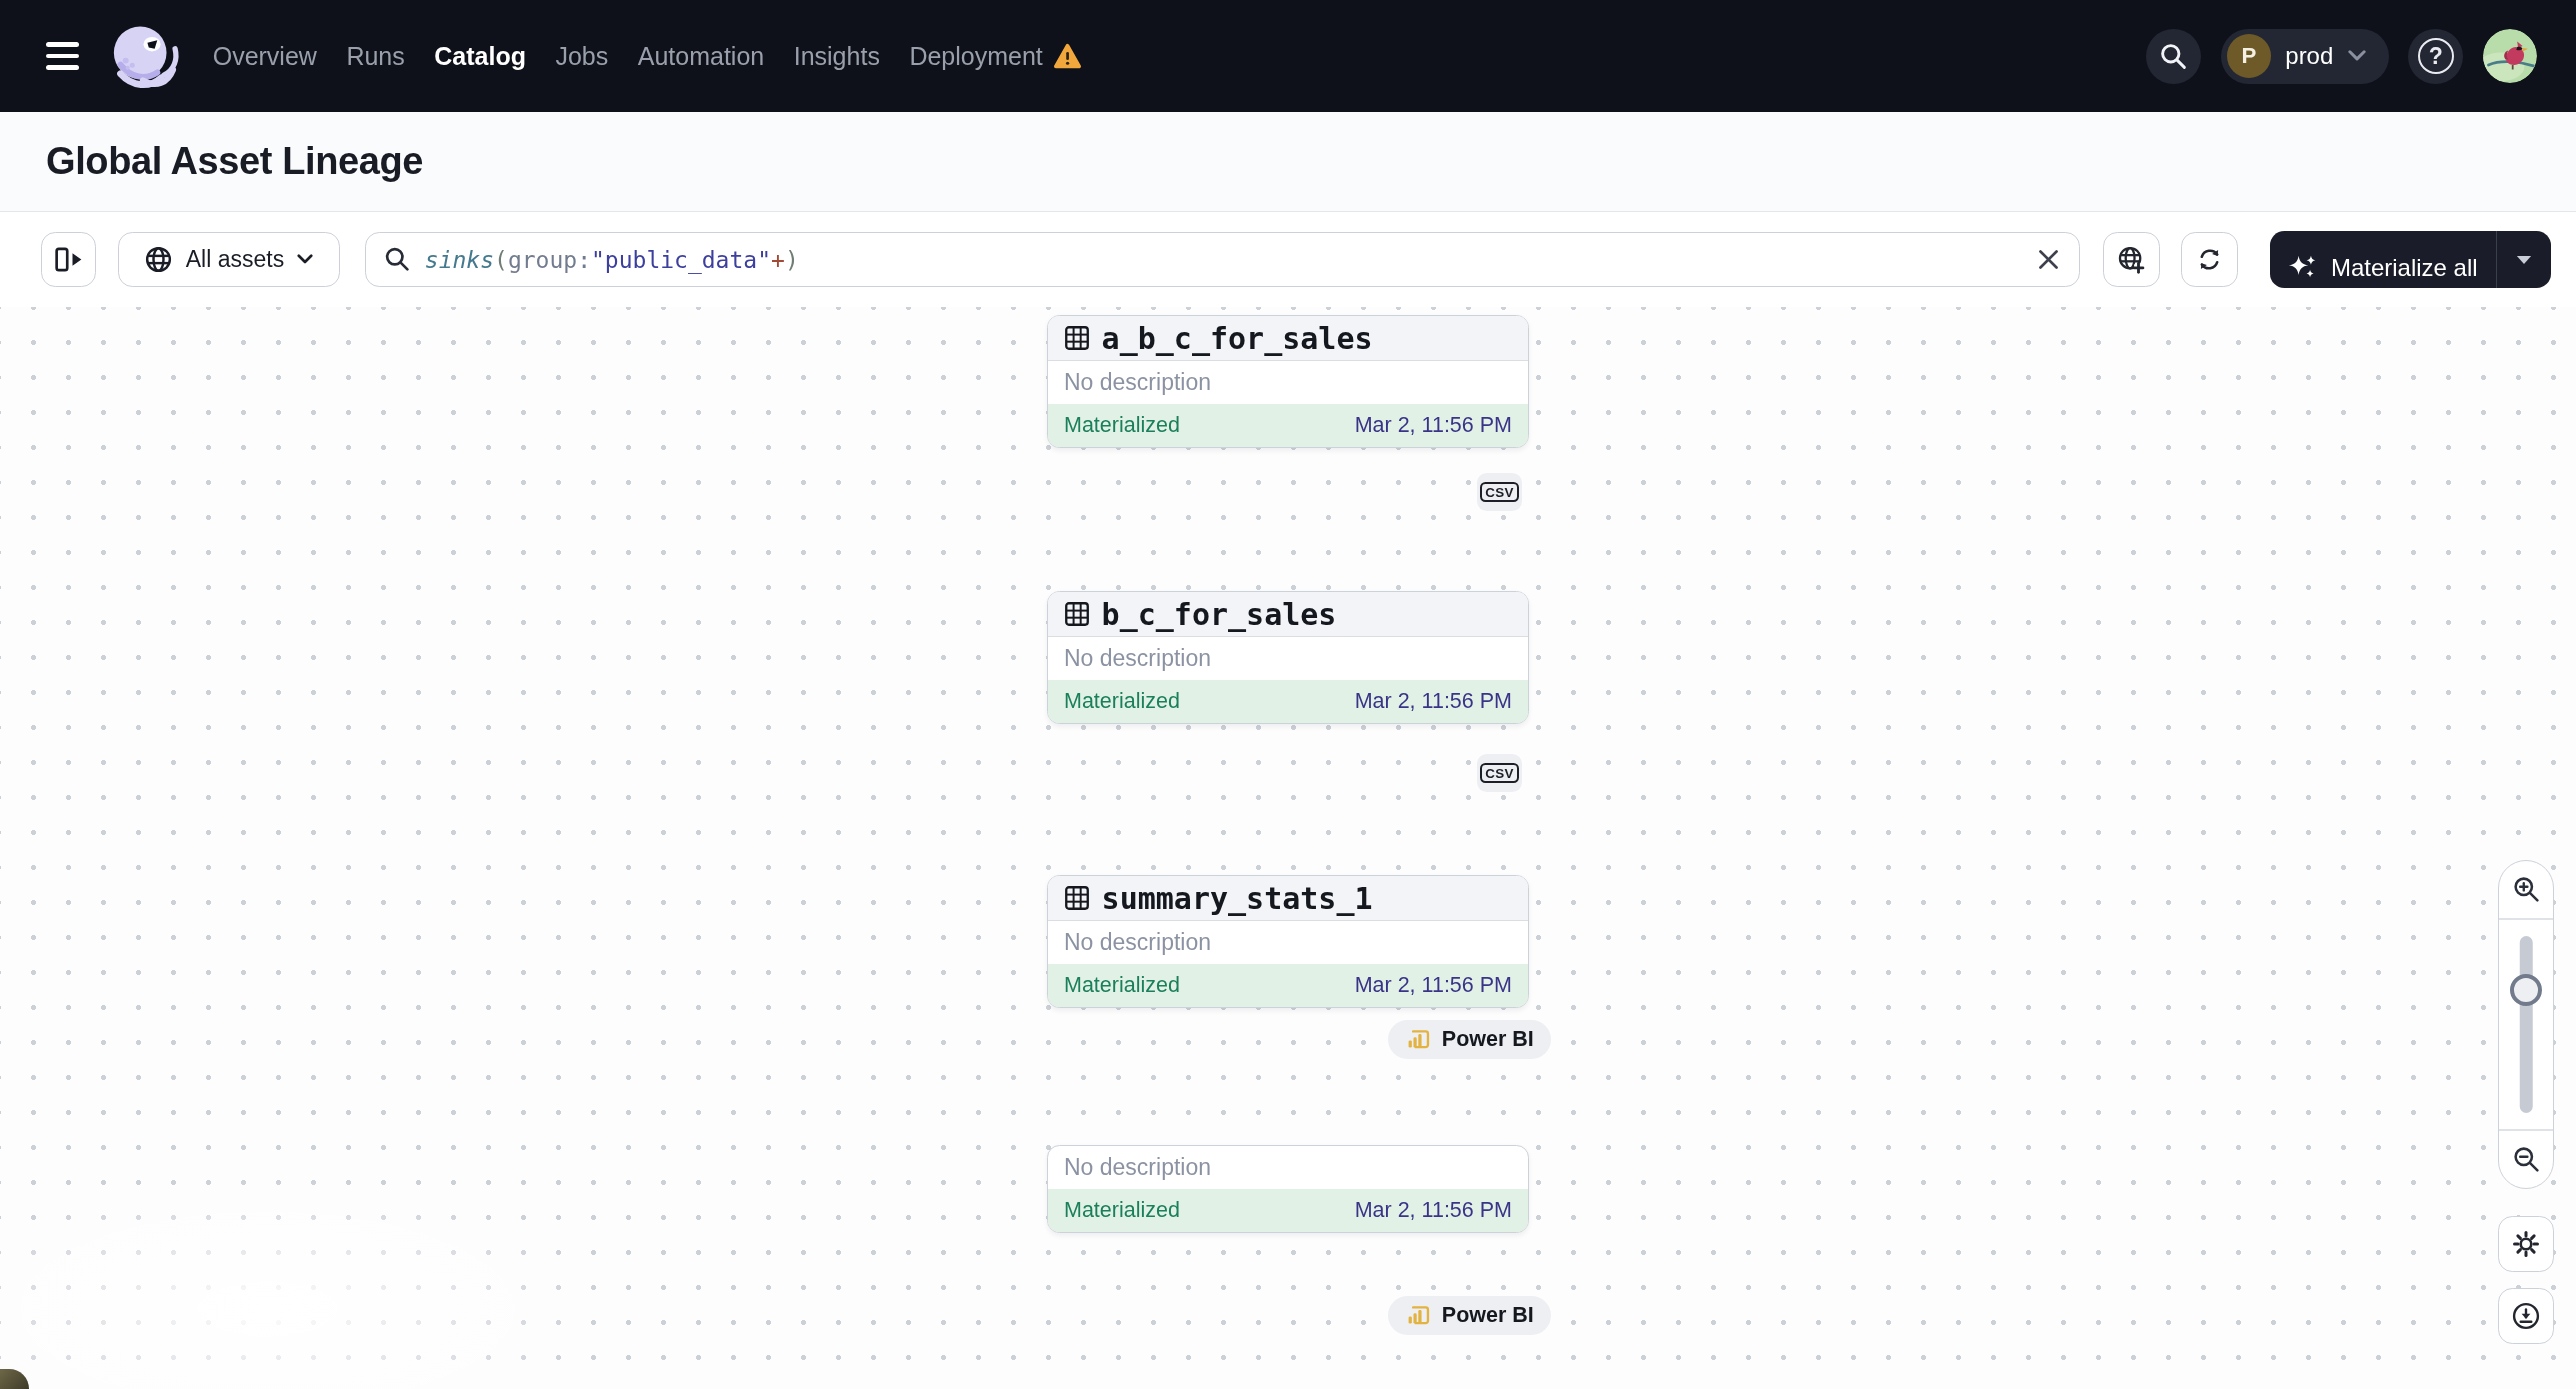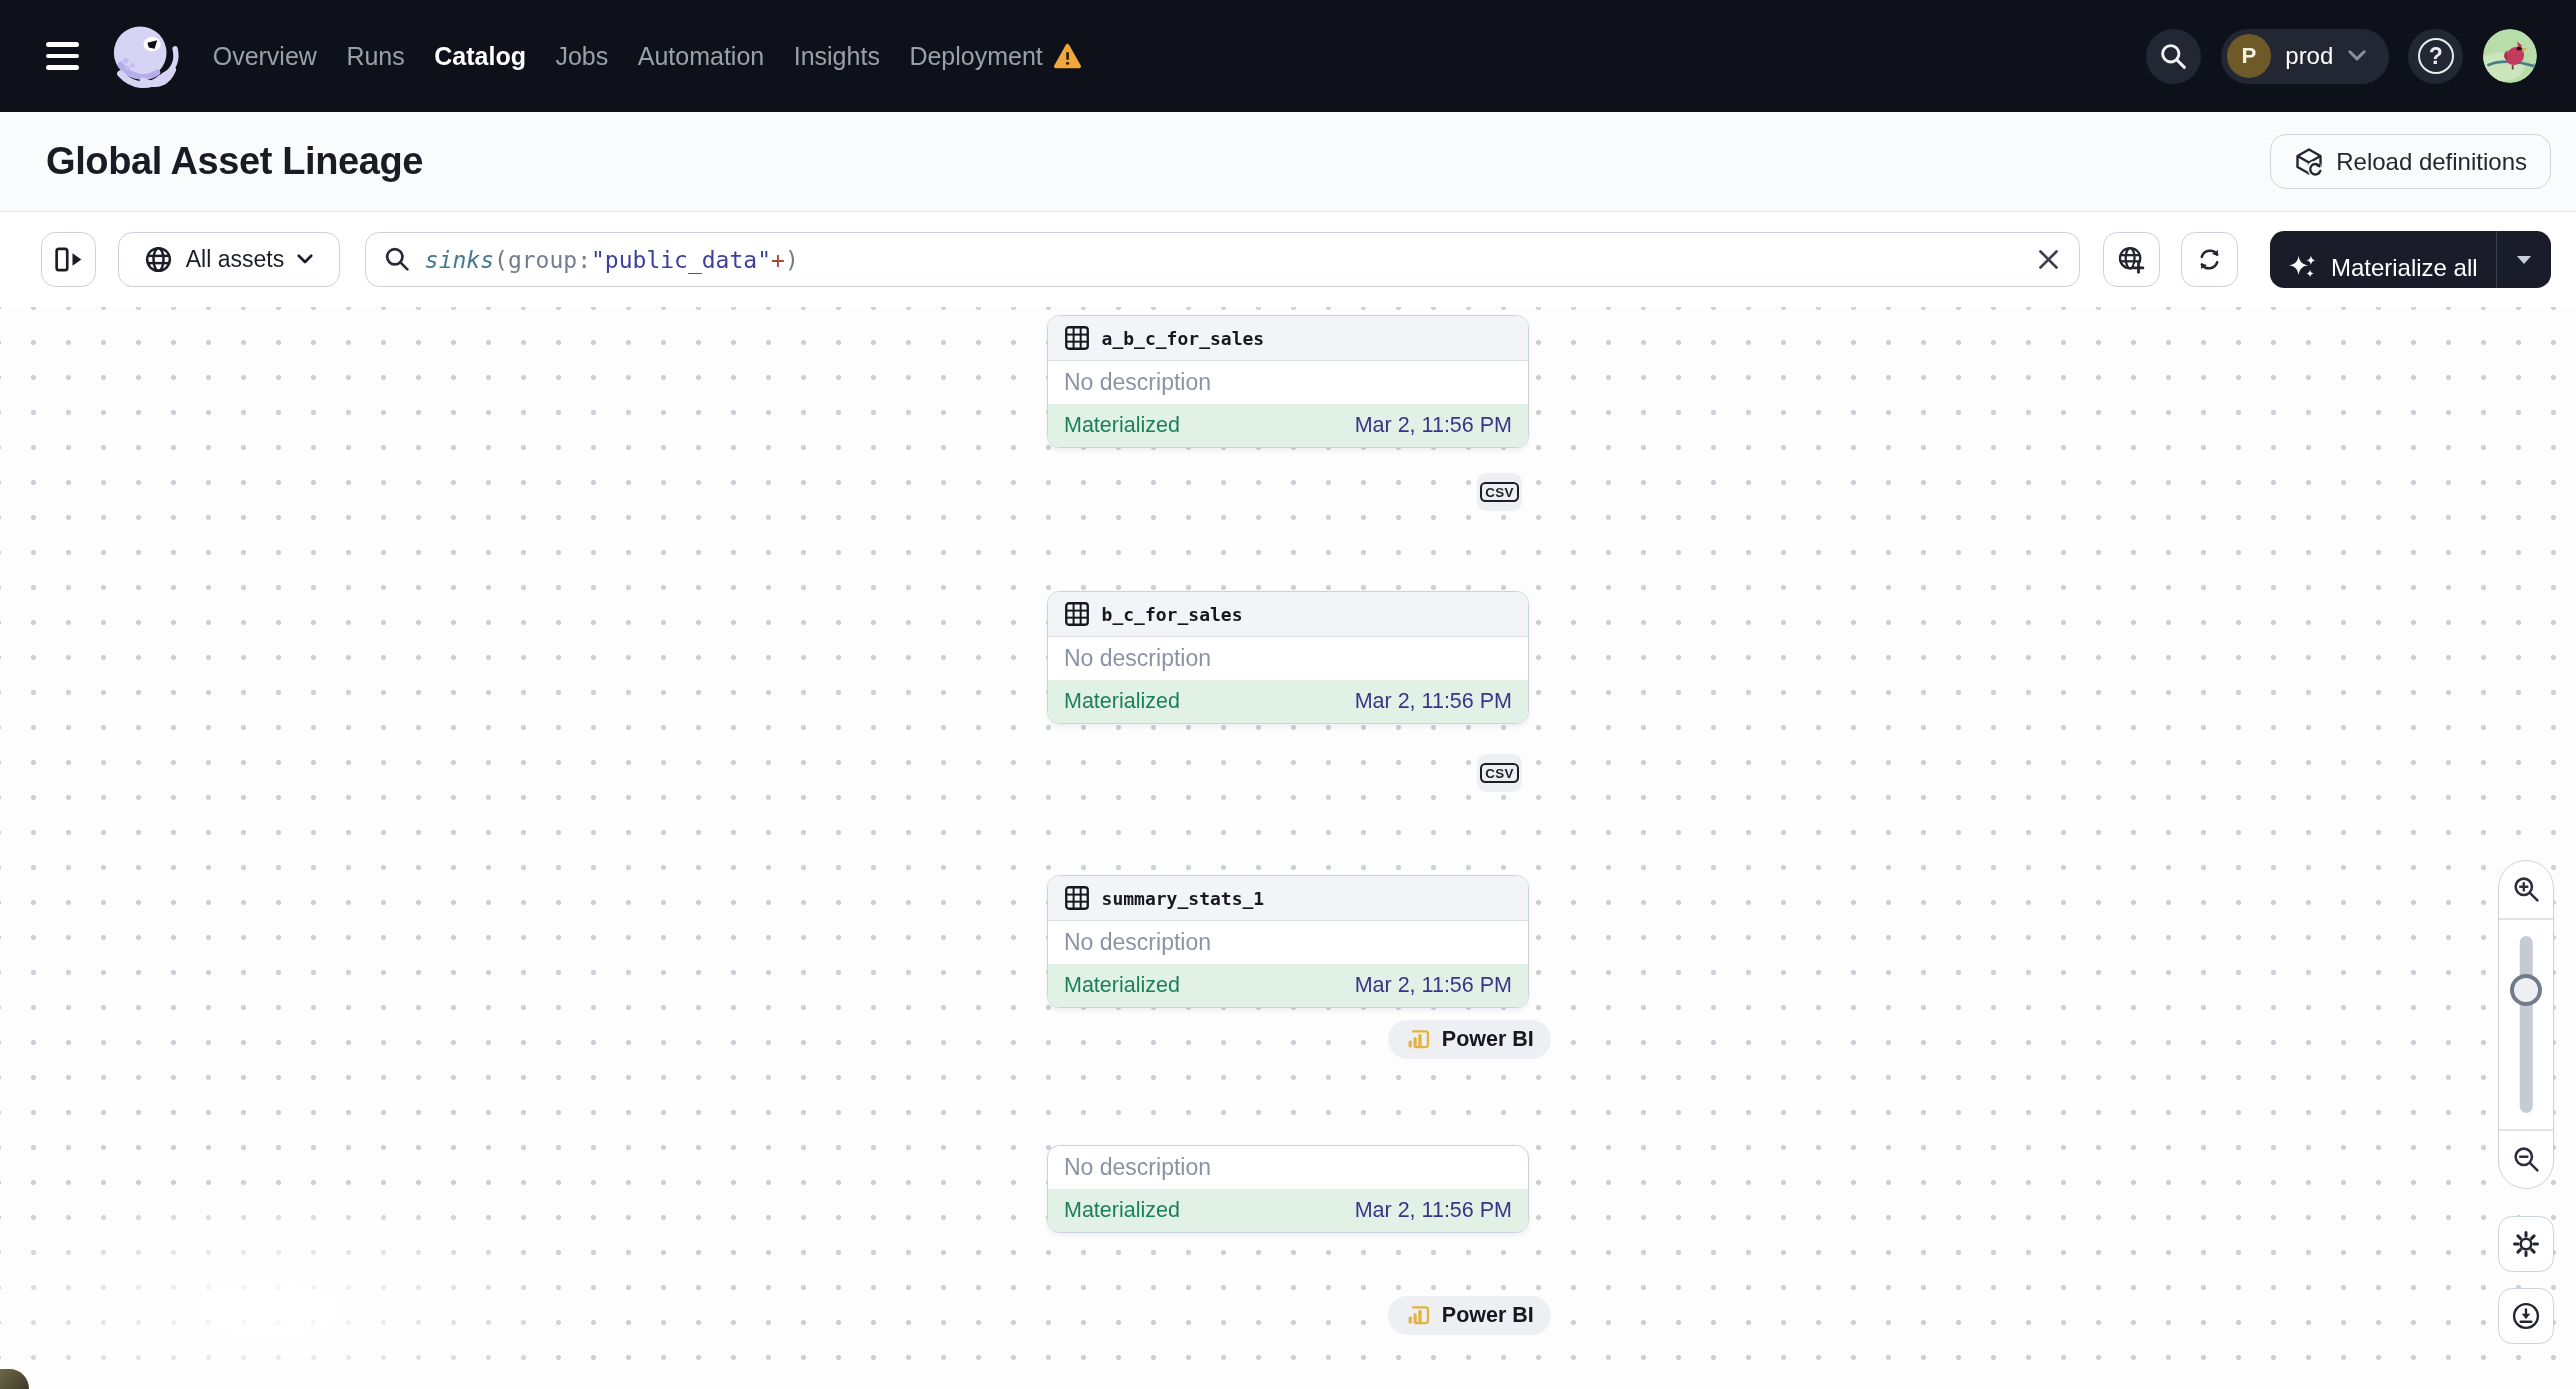--- a/index.html
+++ b/index.html
@@ -52,21 +52,21 @@
   .canvas { position:relative; height:1082px; background-color:#fdfdfe;
     background-image: radial-gradient(circle, #ccd0d7 0 2.3px, rgba(0,0,0,0) 2.4px);
     background-size:35px 35px; background-position:16px 18px; overflow:hidden; }
   .glow { position:absolute; left:-72px; bottom:-54px; width:679px; height:268px;
     background:radial-gradient(ellipse at center, rgba(255,255,255,0.95) 0%, rgba(255,255,255,0) 70%); }
   .corner-wedge { position:absolute; left:0; bottom:0; width:29px; height:19.7px;
     background:linear-gradient(135deg,#6e6848 0%,#3e3a28 100%); border-top-right-radius:19.7px; }
 
   .node { position:absolute; left:1047px; width:482px; background:#fff; border:1.8px solid #ccd2d9; border-radius:12.5px; box-shadow:0 2.7px 5.4px rgba(20,24,34,.06); cursor:pointer; }
   .node-header { height:45px; background:#f3f4f7; border-bottom:1.8px solid #dadee3; border-radius:10.7px 10.7px 0 0; display:flex; align-items:center; gap:11.6px; padding:0 16px; }
-  .node-name { font-family:"DejaVu Sans Mono", monospace; font-size:18px; font-weight:bold; color:#15181f; }
+  .node-name { font-family:"DejaVu Sans Mono", monospace; font-size:30px; font-weight:bold; color:#15181f; }
   .node-body { height:43px; display:flex; align-items:center; padding:0 16px; font-size:23px; color:#8b92a2; }
   .node-footer { height:43px; background:#e2f1e6; border-radius:0 0 10.7px 10.7px; display:flex; align-items:center; justify-content:space-between; padding:0 16px; font-size:21.5px; }
   .status { color:#1a7f5b; }
   .time { color:#3a3488; }
 
   .csv-badge { position:absolute; left:1477px; width:45px; height:38px; background:#edeff2; border-radius:9.8px; display:flex; align-items:center; justify-content:center; cursor:pointer; }
   .csv-box { border:2.7px solid #1c1f28; border-radius:5.4px; padding:0.9px 3.6px; font-size:13.4px; font-weight:bold; letter-spacing:0.4px; color:#1c1f28; }
   .tag-pill { position:absolute; left:1388px; height:39px; background:#edeff2; border-radius:19.7px; display:flex; align-items:center; gap:9.8px; padding:0 17px; cursor:pointer; }
   .tag-label { font-size:21.5px; font-weight:bold; color:#15181f; }
 
@@ -151,31 +151,20 @@
           <path d="M44,21 L50,22 L44,25 Z" fill="#e8a23c"></path>
           <path d="M25,34 C 22,30 24,25 28,24 C 26,28 26,31 28,34 Z" fill="#a12c4e"></path>
           <line x1="33" y1="40" x2="33" y2="45" stroke="#5a4a3a" stroke-width="2"></line>
         </svg>
       </div>
     </div>
   </div>
 
   <div class="page-header">
     <h1 class="page-title">Global Asset Lineage</h1>
-    <button class="reload-btn">
-      <svg width="30" height="30" viewBox="0 0 30 30">
-        <path d="M15,2.5 L26.5,9 V20 L15,26.5 L3.5,20 V9 Z" fill="none" stroke="#23262e" stroke-width="2.4" stroke-linejoin="round"></path>
-        <path d="M3.5,9 L15,15.5 L26.5,9" fill="none" stroke="#23262e" stroke-width="2.4" stroke-linejoin="round"></path>
-        <line x1="15" y1="15.5" x2="15" y2="26.5" stroke="#23262e" stroke-width="2.4"></line>
-        <circle cx="20.5" cy="21.5" r="7.5" fill="#fafbfc"></circle>
-        <path d="M25.5,19 a5.2,5.2 0 1 0 0.8,5" fill="none" stroke="#23262e" stroke-width="2.4" stroke-linecap="round"></path>
-        <path d="M26.7,15.8 L26,20.4 L21.6,19.1 Z" fill="#23262e"></path>
-      </svg>
-      <span>Reload definitions</span>
-    </button>
   </div>
 
   <div class="toolbar">
     <div class="tbtn panel-btn">
       <svg width="30" height="27" viewBox="0 0 34 30">
         <rect x="3" y="3" width="12" height="24" rx="2.5" fill="none" stroke="#1a1d26" stroke-width="3"></rect>
         <path d="M21,8 L31,15 L21,22 Z" fill="#1a1d26"></path>
       </svg>
     </div>
 

